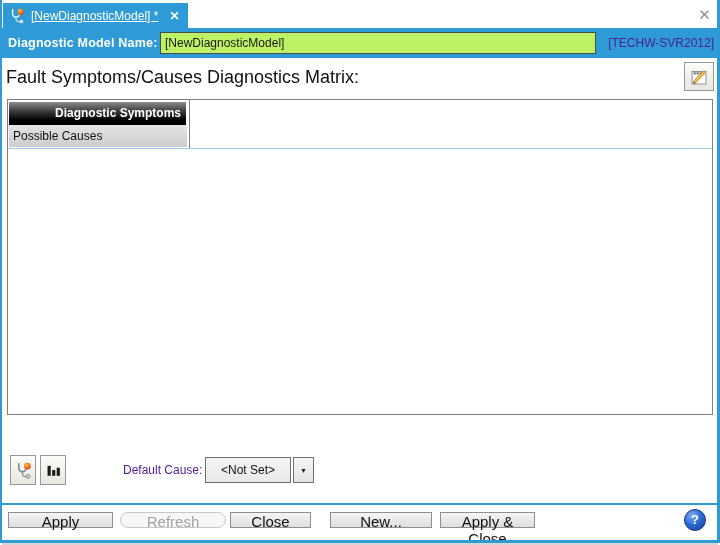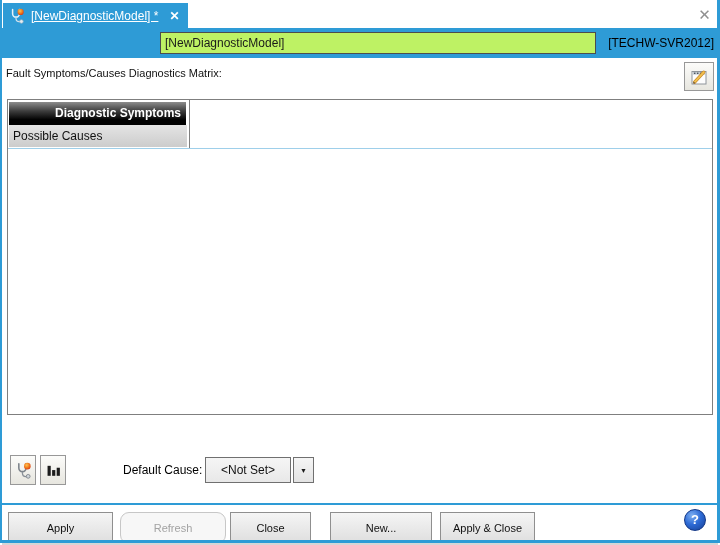--- a/index.html
+++ b/index.html
@@ -36,24 +36,24 @@
   .header-bar .name-label{
     position:absolute;left:8px;top:0;height:30px;line-height:30px;color:#fff;
     font-size:12.5px;font-weight:700;letter-spacing:.2px;
   }
   .name-input{
     position:absolute;left:160px;top:4px;width:436px;height:22px;box-sizing:border-box;
     border:1px solid #4d4d4d;background:#bef264;font-family:inherit;font-size:12px;
     color:#1a1a1a;padding:8px 4px;outline:none;
   }
   .server-badge{
-    position:absolute;right:6px;top:0;height:20px;line-height:30px;color:#000000;font-size:12px;
-  }
-
-  .section-label{position:absolute;left:6px;top:67px;font-size:11px;color:#111;}
+    position:absolute;right:6px;top:0;height:20px;line-height:30px;color:#4c1d95;font-size:12px;
+  }
+
+  .section-label{position:absolute;left:6px;top:67px;font-size:18px;color:#111;}
 
   .icon-btn{
     position:absolute;border:1px solid #989898;background:linear-gradient(#FCFCFA,#E7E6DF);
     display:flex;align-items:center;justify-content:center;padding:0;cursor:default;box-sizing:border-box;
   }
   .edit-matrix-btn{left:684px;top:62px;width:30px;height:29px;}
 
   
   .matrix{
     position:absolute;left:7px;top:99px;width:706px;height:316px;box-sizing:border-box;
@@ -69,37 +69,37 @@
     position:absolute;left:1px;top:25px;width:178px;height:22px;box-sizing:border-box;
     background:linear-gradient(#E4E4E4,#CCCCCC);
     color:#111;font-size:12px;text-align:left;padding-left:4px;line-height:22px;
   }
   .matrix .col-sep{position:absolute;left:181px;top:0;width:1px;height:48px;background:#7f7f7f;}
   .matrix .hdr-line{position:absolute;left:0;top:48px;width:100%;height:1px;background:var(--grid_blue);}
 
   
   .view-btn-diag{left:10px;top:455px;width:26px;height:30px;}
   .view-btn-chart{left:40px;top:455px;width:26px;height:30px;}
-  .default-cause-label{position:absolute;left:123px;top:455px;height:30px;line-height:30px;font-size:12px;color:#000000;}
+  .default-cause-label{position:absolute;left:123px;top:455px;height:30px;line-height:30px;font-size:12px;color:#4c1d95;}
   .combo{
     position:absolute;left:205px;top:457px;width:86px;height:26px;box-sizing:border-box;
     border:1px solid #707070;background:linear-gradient(#F5F5F5,#E8E8E8);
     font-size:12px;color:#111;display:flex;align-items:center;justify-content:center;cursor:default;
   }
   .combo-arrow{
     position:absolute;left:293px;top:457px;width:21px;height:26px;box-sizing:border-box;
     border:1px solid #707070;background:linear-gradient(#F5F5F5,#E3E3E3);
     display:flex;align-items:center;justify-content:center;font-size:7px;color:#1a1a1a;cursor:default;
   }
 
   .footer-sep{position:absolute;left:0;top:503px;width:720px;height:2px;background:var(--accent);}
 
   .btn{
-    position:absolute;top:512px;height:32px;box-sizing:border-box;border:1px solid #8f8f8f;
-    background:linear-gradient(#F5F5F5,#DEDEDE);font-family:inherit;font-size:11px;color:#111;
+    position:absolute;top:512px;height:16px;box-sizing:border-box;border:1px solid #8f8f8f;
+    background:linear-gradient(#F5F5F5,#DEDEDE);font-family:inherit;font-size:15px;color:#111;
     text-align:center;padding:0;cursor:default;
   }
   .btn:disabled{background:#F7F7F7;border-color:#C7C7C7;color:#A3A3A3;border-radius:9px;}
   .btn-apply{left:8px;width:105px;}
   .btn-refresh{left:120px;width:106px;}
   .btn-close{left:230px;width:81px;}
   .btn-new{left:330px;width:102px;}
   .btn-apply-close{left:440px;width:95px;}
 
   .help-btn{
@@ -129,20 +129,21 @@
         <circle cx="12.4" cy="13.5" r="1.8" fill="#E5EDF3" stroke="#9FB6C4" stroke-width="0.7"></circle>
         <circle cx="11.6" cy="3.9" r="3.1" fill="url(#flame1)"></circle>
       </svg>
     </span>
     <span class="title">[NewDiagnosticModel] *</span>
     <span class="tab-close">✕</span>
   </div>
   <div class="window-close">✕</div>
 
   <div class="header-bar">
+    <span class="name-label">Diagnostic Model  Name:</span>
     <input class="name-input" type="text" value="[NewDiagnosticModel]" style="">
     <span class="server-badge">[TECHW-SVR2012]</span>
   </div>
 
   <div class="section-label">Fault Symptoms/Causes Diagnostics Matrix:</div>
   <button class="icon-btn edit-matrix-btn">
     <span style="display:flex;">
       <svg width="20" height="20" viewBox="0 0 20 20">
         <rect x="3" y="4.5" width="14" height="12.5" fill="#FDFDFD" stroke="#8e949a" stroke-width="1"></rect>
         <rect x="3.5" y="5" width="13" height="2.6" fill="#c3c9cf"></rect>

